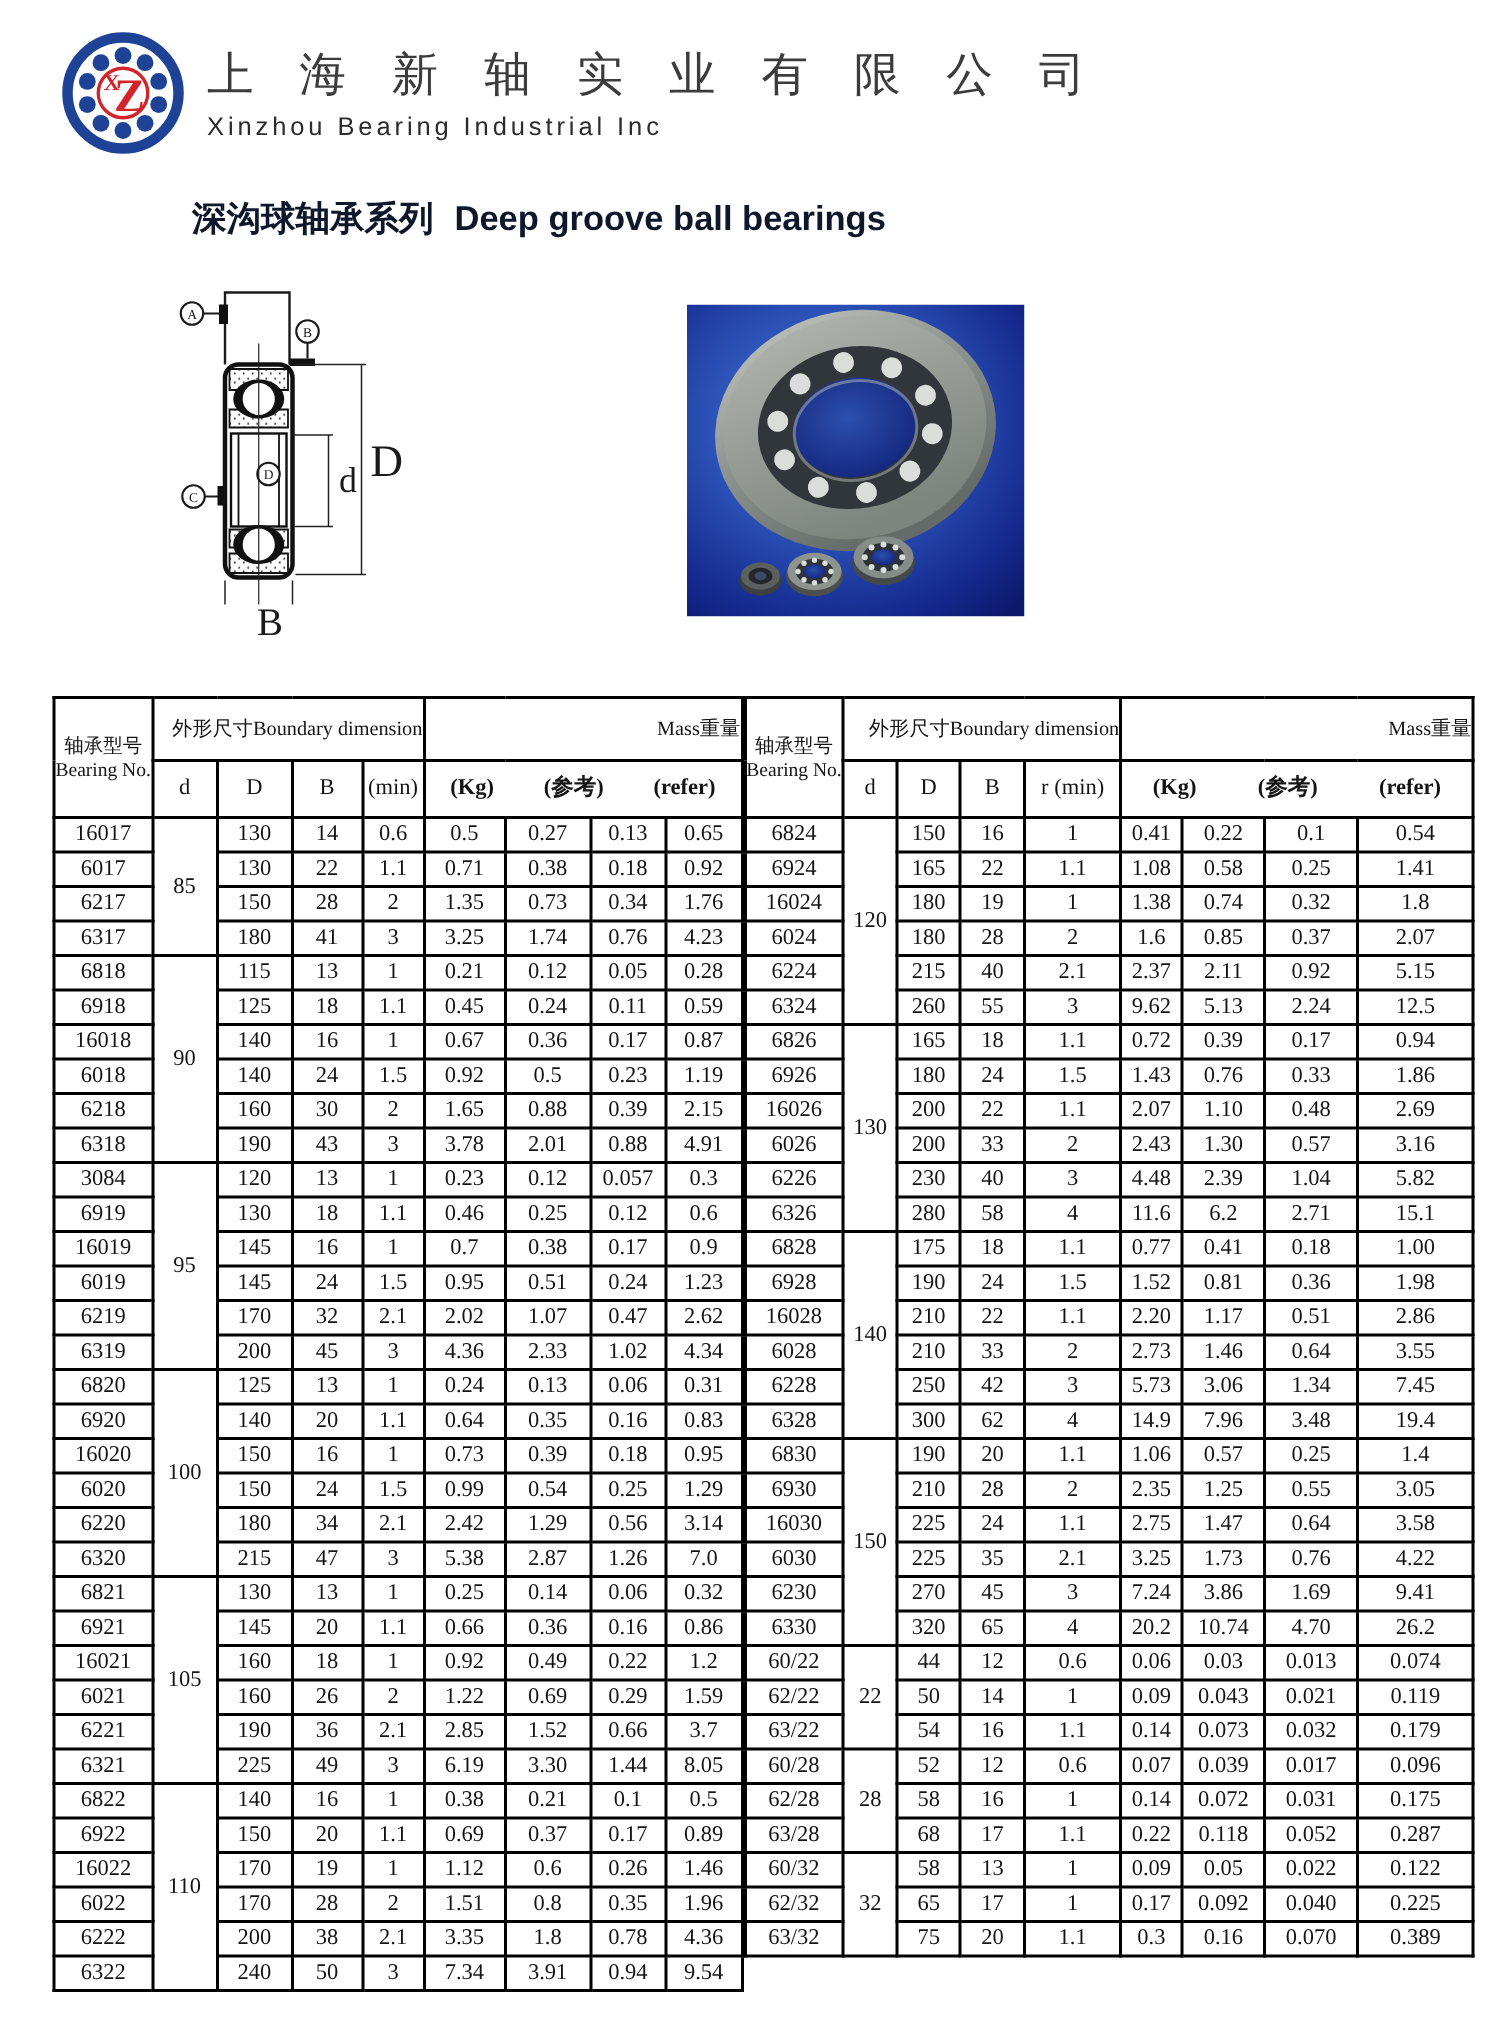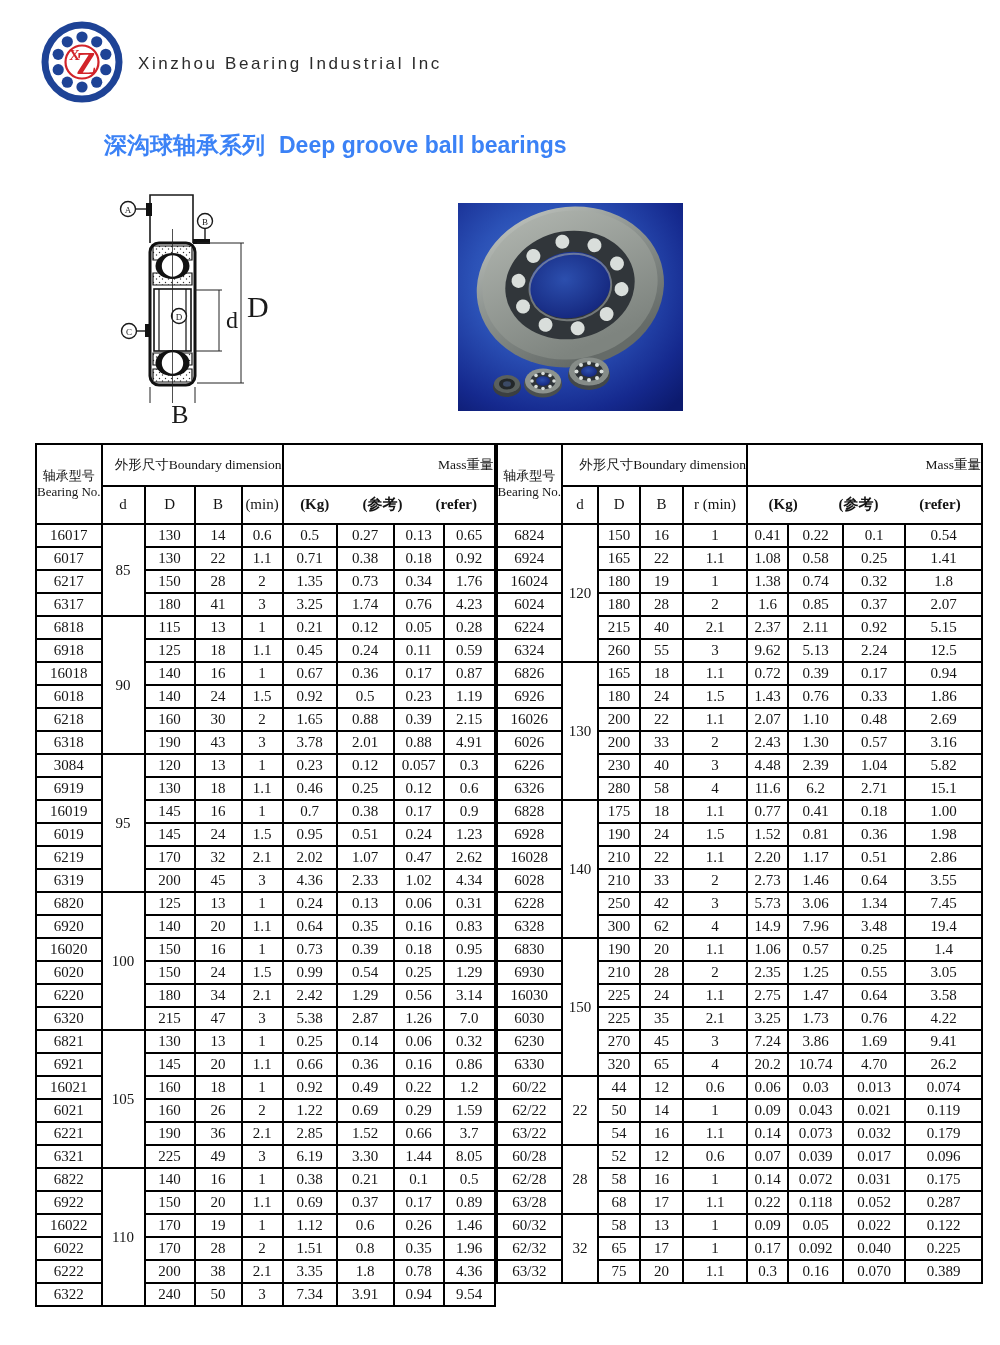--- a/index.html
+++ b/index.html
@@ -10,35 +10,35 @@
   
   .masthead{position:absolute;top:18px;left:38px;display:flex;align-items:center;}
   .logo-wrap{width:88px;height:88px;flex:0 0 88px;}
   .company{margin-left:12px;}
   .company-cn{
     font-family:"Liberation Sans","DejaVu Sans",sans-serif;
     font-size:31px;color:#3c3c3c;letter-spacing:11px;white-space:nowrap;
   }
   .company-en{
     font-family:"Liberation Sans","DejaVu Sans",sans-serif;
-    font-size:17px;color:#2b2b2b;letter-spacing:2.6px;margin-top:4px;white-space:nowrap;text-align:right;
+    font-size:17px;color:#2b2b2b;letter-spacing:2.6px;margin-top:4px;white-space:nowrap;
   }
   
   .series-title{
-    position:absolute;top:130px;left:104px;
+    position:absolute;top:130px;left:128px;
     font-family:"Liberation Sans","DejaVu Sans",sans-serif;
-    font-size:23px;font-weight:600;color:#3b82f6;white-space:nowrap;
+    font-size:23px;font-weight:600;color:#0f172a;white-space:nowrap;
   }
   .series-title .en{margin-left:14px;}
   
   .figures{position:absolute;top:185px;left:0;width:1000px;height:250px;}
   .diagram{position:absolute;left:98px;top:0;}
   .photo{position:absolute;left:458px;top:18px;}
   
-  .tables{position:absolute;top:443px;left:35px;display:flex;align-items:flex-start;}
+  .tables{position:absolute;top:464px;left:35px;display:flex;align-items:flex-start;}
   table{border-collapse:collapse;table-layout:fixed;background:#fff;}
   th,td{
     border:2px solid #000;text-align:center;vertical-align:middle;
     padding:0;color:#141414;overflow:hidden;white-space:nowrap;
   }
   thead th{font-weight:400;font-size:14px;line-height:1.15;}
   thead tr:first-child th{height:40px;}
   thead tr:last-child th{height:36px;font-size:15px;}
   .th-bearing{font-size:13px;line-height:1.25;}
   .th-group{font-size:13.5px;text-align:right;}
@@ -63,20 +63,21 @@
           <circle cx="20.2" cy="51.7" r="5.6"></circle>
         <circle cx="20.2" cy="36.3" r="5.6"></circle>
           <circle cx="29.3" cy="23.8" r="5.6"></circle>
       </g>
       <circle cx="44" cy="44" r="16.5" fill="#ffffff" stroke="#d2242a" stroke-width="2.2"></circle>
       <text x="31" y="42" font-family="Liberation Serif,serif" font-size="15" font-weight="bold" fill="#d2242a">X</text>
       <text x="38" y="56" font-family="Liberation Serif,serif" font-size="31" font-weight="bold" fill="#d2242a">Z</text>
     </svg>
   </div>
   <div class="company">
+    <div class="company-cn">上 海 新 轴 实 业 有 限 公 司</div>
     <div class="company-en">Xinzhou Bearing Industrial Inc</div>
   </div>
 </div>
 
 <div class="series-title">
   <span class="cn">深沟球轴承系列</span><span class="en">Deep groove ball bearings</span>
 </div>
 
 <div class="figures">
 

